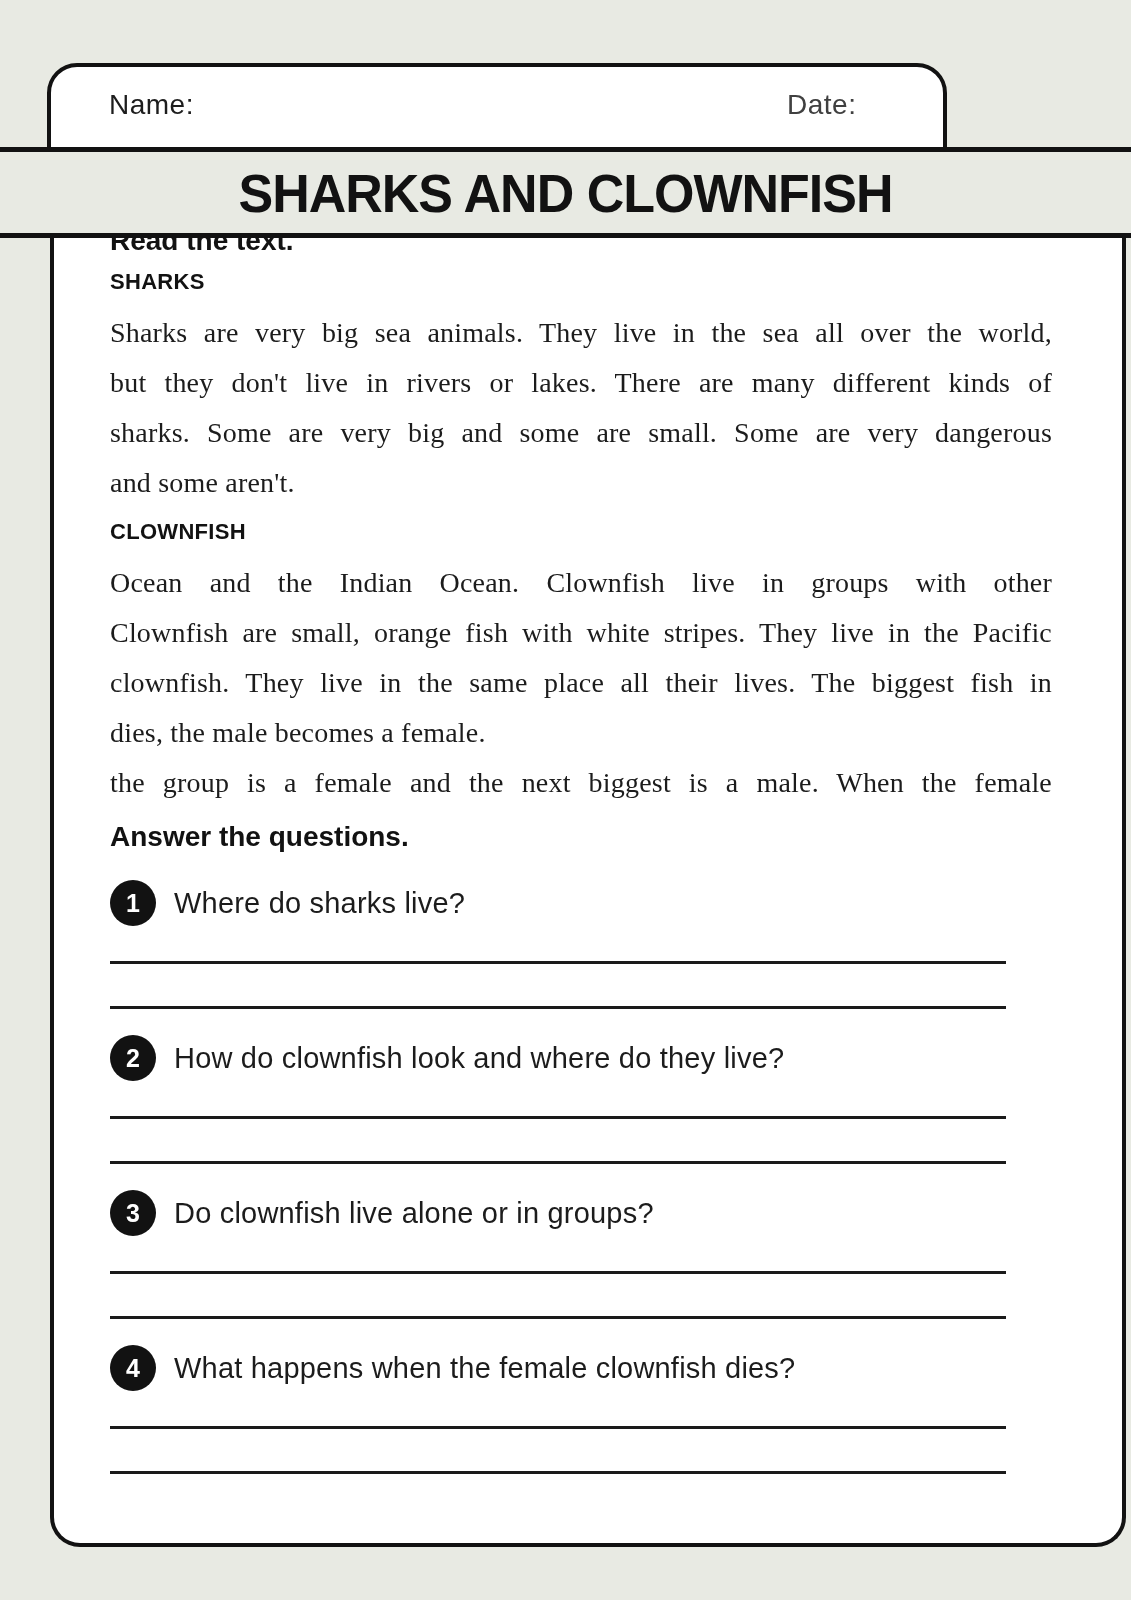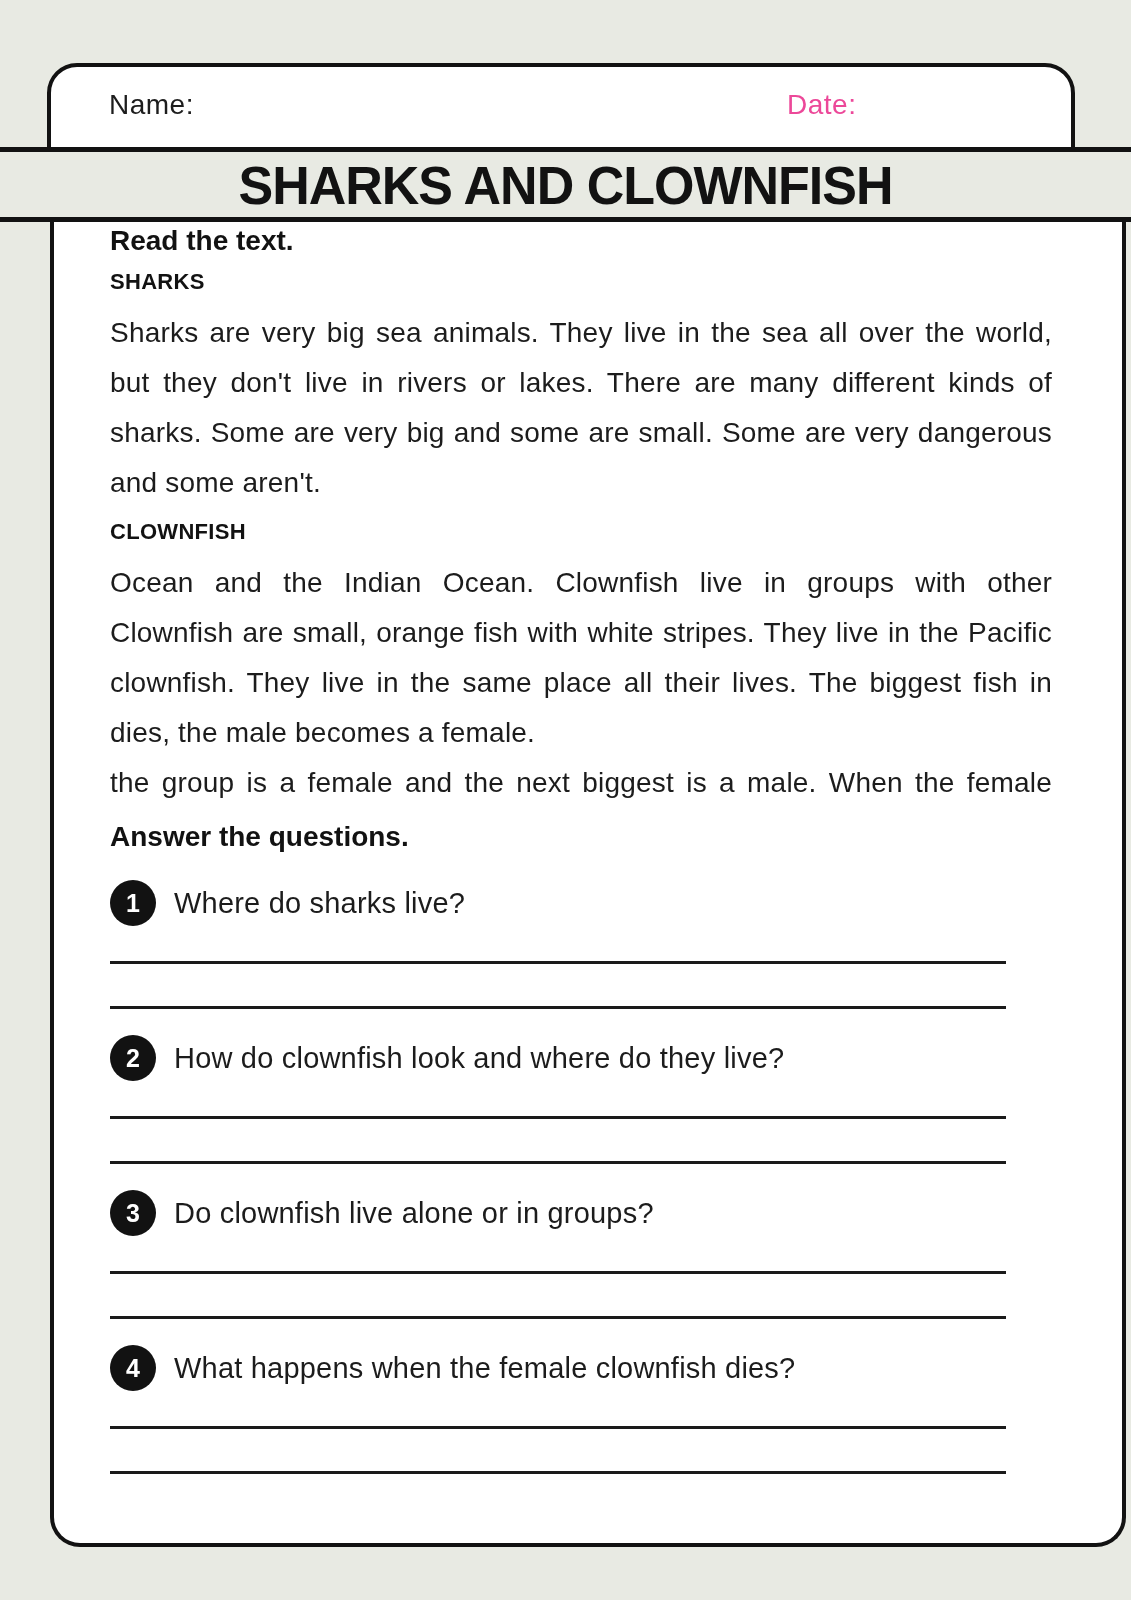--- a/index.html
+++ b/index.html
@@ -14,41 +14,41 @@
     background:var(--page-bg);
     color:var(--ink);
     width:1131px;height:1600px;
     position:relative;
     overflow:hidden;
   }
   
   .name-date-box{
     position:absolute;
     left:47px;top:63px;
-    width:1028px;height:95px;
+    width:900px;height:95px;
     background:var(--paper);
     border:4px solid var(--ink);
     border-radius:30px 30px 0 0;
     z-index:1;
   }
   .name-label{
     position:absolute;left:58px;top:22px;
     font-size:28px;letter-spacing:.5px;color:#1d1d1d;
   }
   .date-label{
     position:absolute;left:736px;top:22px;
-    font-size:28px;letter-spacing:.5px;color:#ec4899;
+    font-size:28px;letter-spacing:.5px;color:#404040;
   }
   .name-field{position:absolute;left:200px;top:18px;width:480px;height:44px;}
   .date-field{position:absolute;left:830px;top:18px;width:180px;height:44px;}
   
   .title-band{
     position:absolute;
     left:0;top:147px;
-    width:1131px;height:75px;
+    width:1131px;height:91px;
     background:var(--page-bg);
     border-top:5px solid var(--ink);
     border-bottom:5px solid var(--ink);
     z-index:2;
     display:flex;align-items:center;justify-content:center;
   }
   .title-band h1{
     font-size:52px;
     font-weight:900;
     letter-spacing:-1px;
@@ -70,21 +70,21 @@
     padding:6px 70px 0 56px;
   }
   .read-instruction,.answer-instruction{
     font-size:28px;font-weight:700;line-height:34px;color:#121212;
   }
   .answer-instruction{margin-top:12px;}
   .passage-heading{
     font-size:22px;font-weight:700;line-height:28px;
     letter-spacing:.3px;margin-top:10px;color:#121212;
   }
-  .passage-lines{margin-top:12px;}
+  .passage-lines{margin-top:12px;font-family:Liberation Serif, serif;}
   .passage-line{
     font-size:28px;line-height:50px;color:#1c1c1c;
     letter-spacing:.2px;
     text-align:justify;text-align-last:justify;
     white-space:normal;
   }
   .passage-line.last{text-align:right;text-align-last:left;}
   
   .question{margin-top:26px;}
   .question-row{

